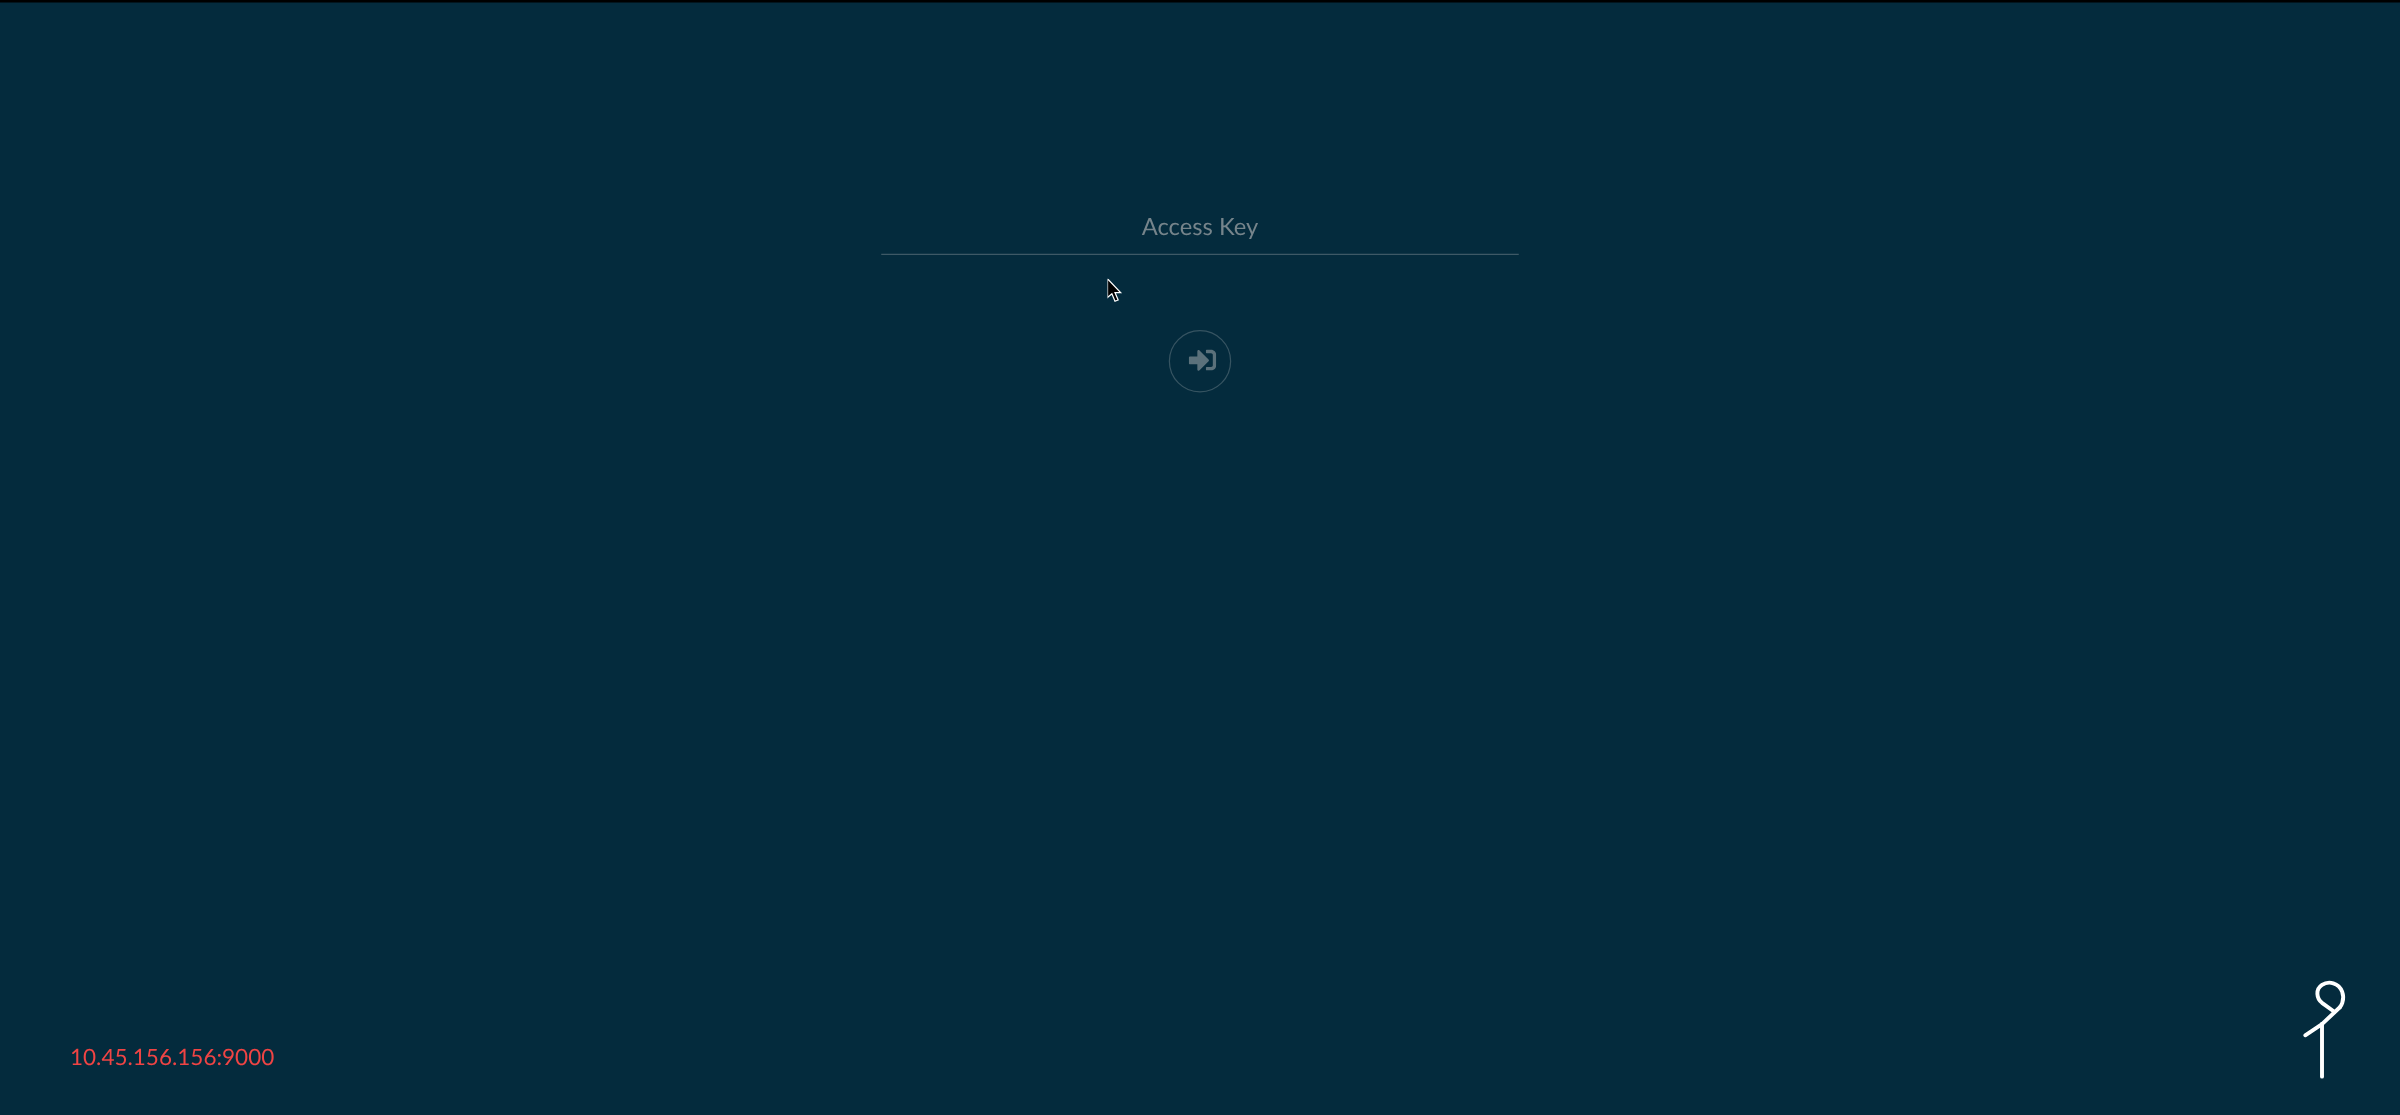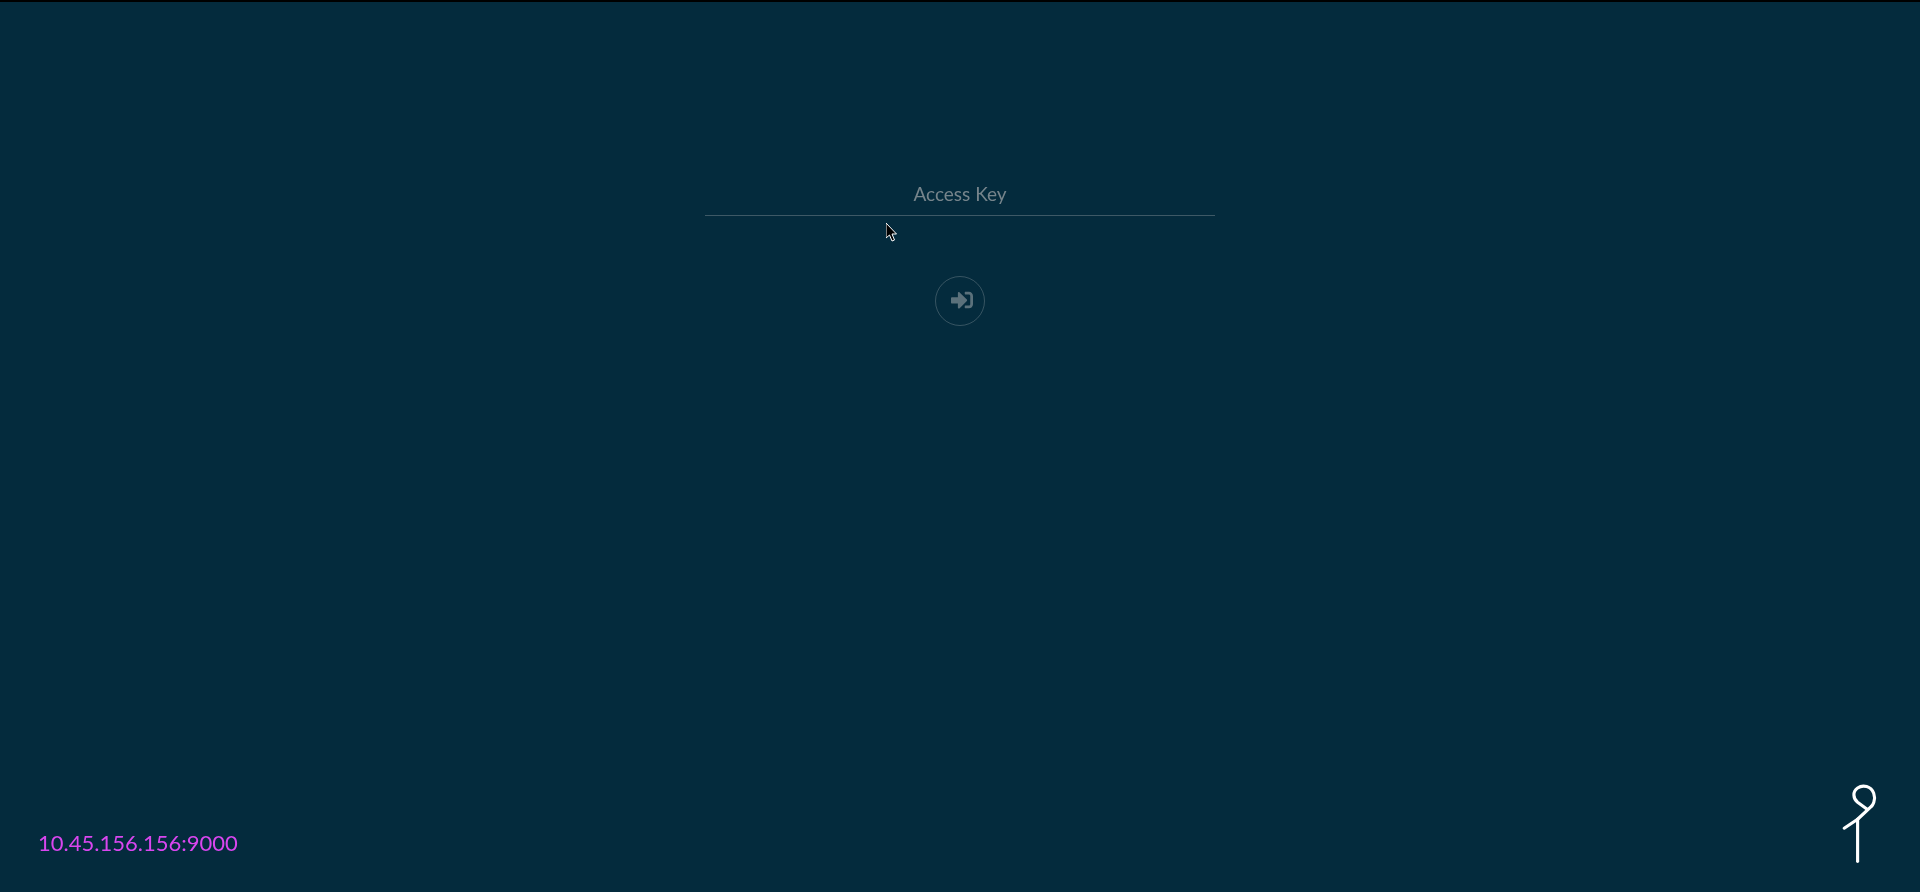--- a/index.html
+++ b/index.html
@@ -21,21 +21,21 @@
       position: absolute;
       top: 0;
       left: 0;
       width: 100%;
       height: 2px;
       background-color: #000;
     }
     
     .login-container {
       position: absolute;
-      top: 172px;
+      top: 160px;
       left: 50%;
       transform: translateX(-50%);
       width: 510px;
       display: flex;
       flex-direction: column;
       align-items: center;
     }
     
     .input-group {
       width: 100%;
@@ -77,23 +77,23 @@
     .login-button svg {
       width: 22px;
       height: 22px;
       fill: rgba(150, 160, 165, 0.6);
       margin-left: 3px;
     }
     
     .server-address {
       position: absolute;
       bottom: 36px;
-      left: 38px;
-      color: #d946ef;
-      font-size: 22px;
+      left: 56px;
+      color: #ef4444;
+      font-size: 18px;
       font-weight: 400;
     }
     
     .logo {
       position: absolute;
       bottom: 28px;
       right: 39px;
       width: 45px;
       height: 85px;
     }

